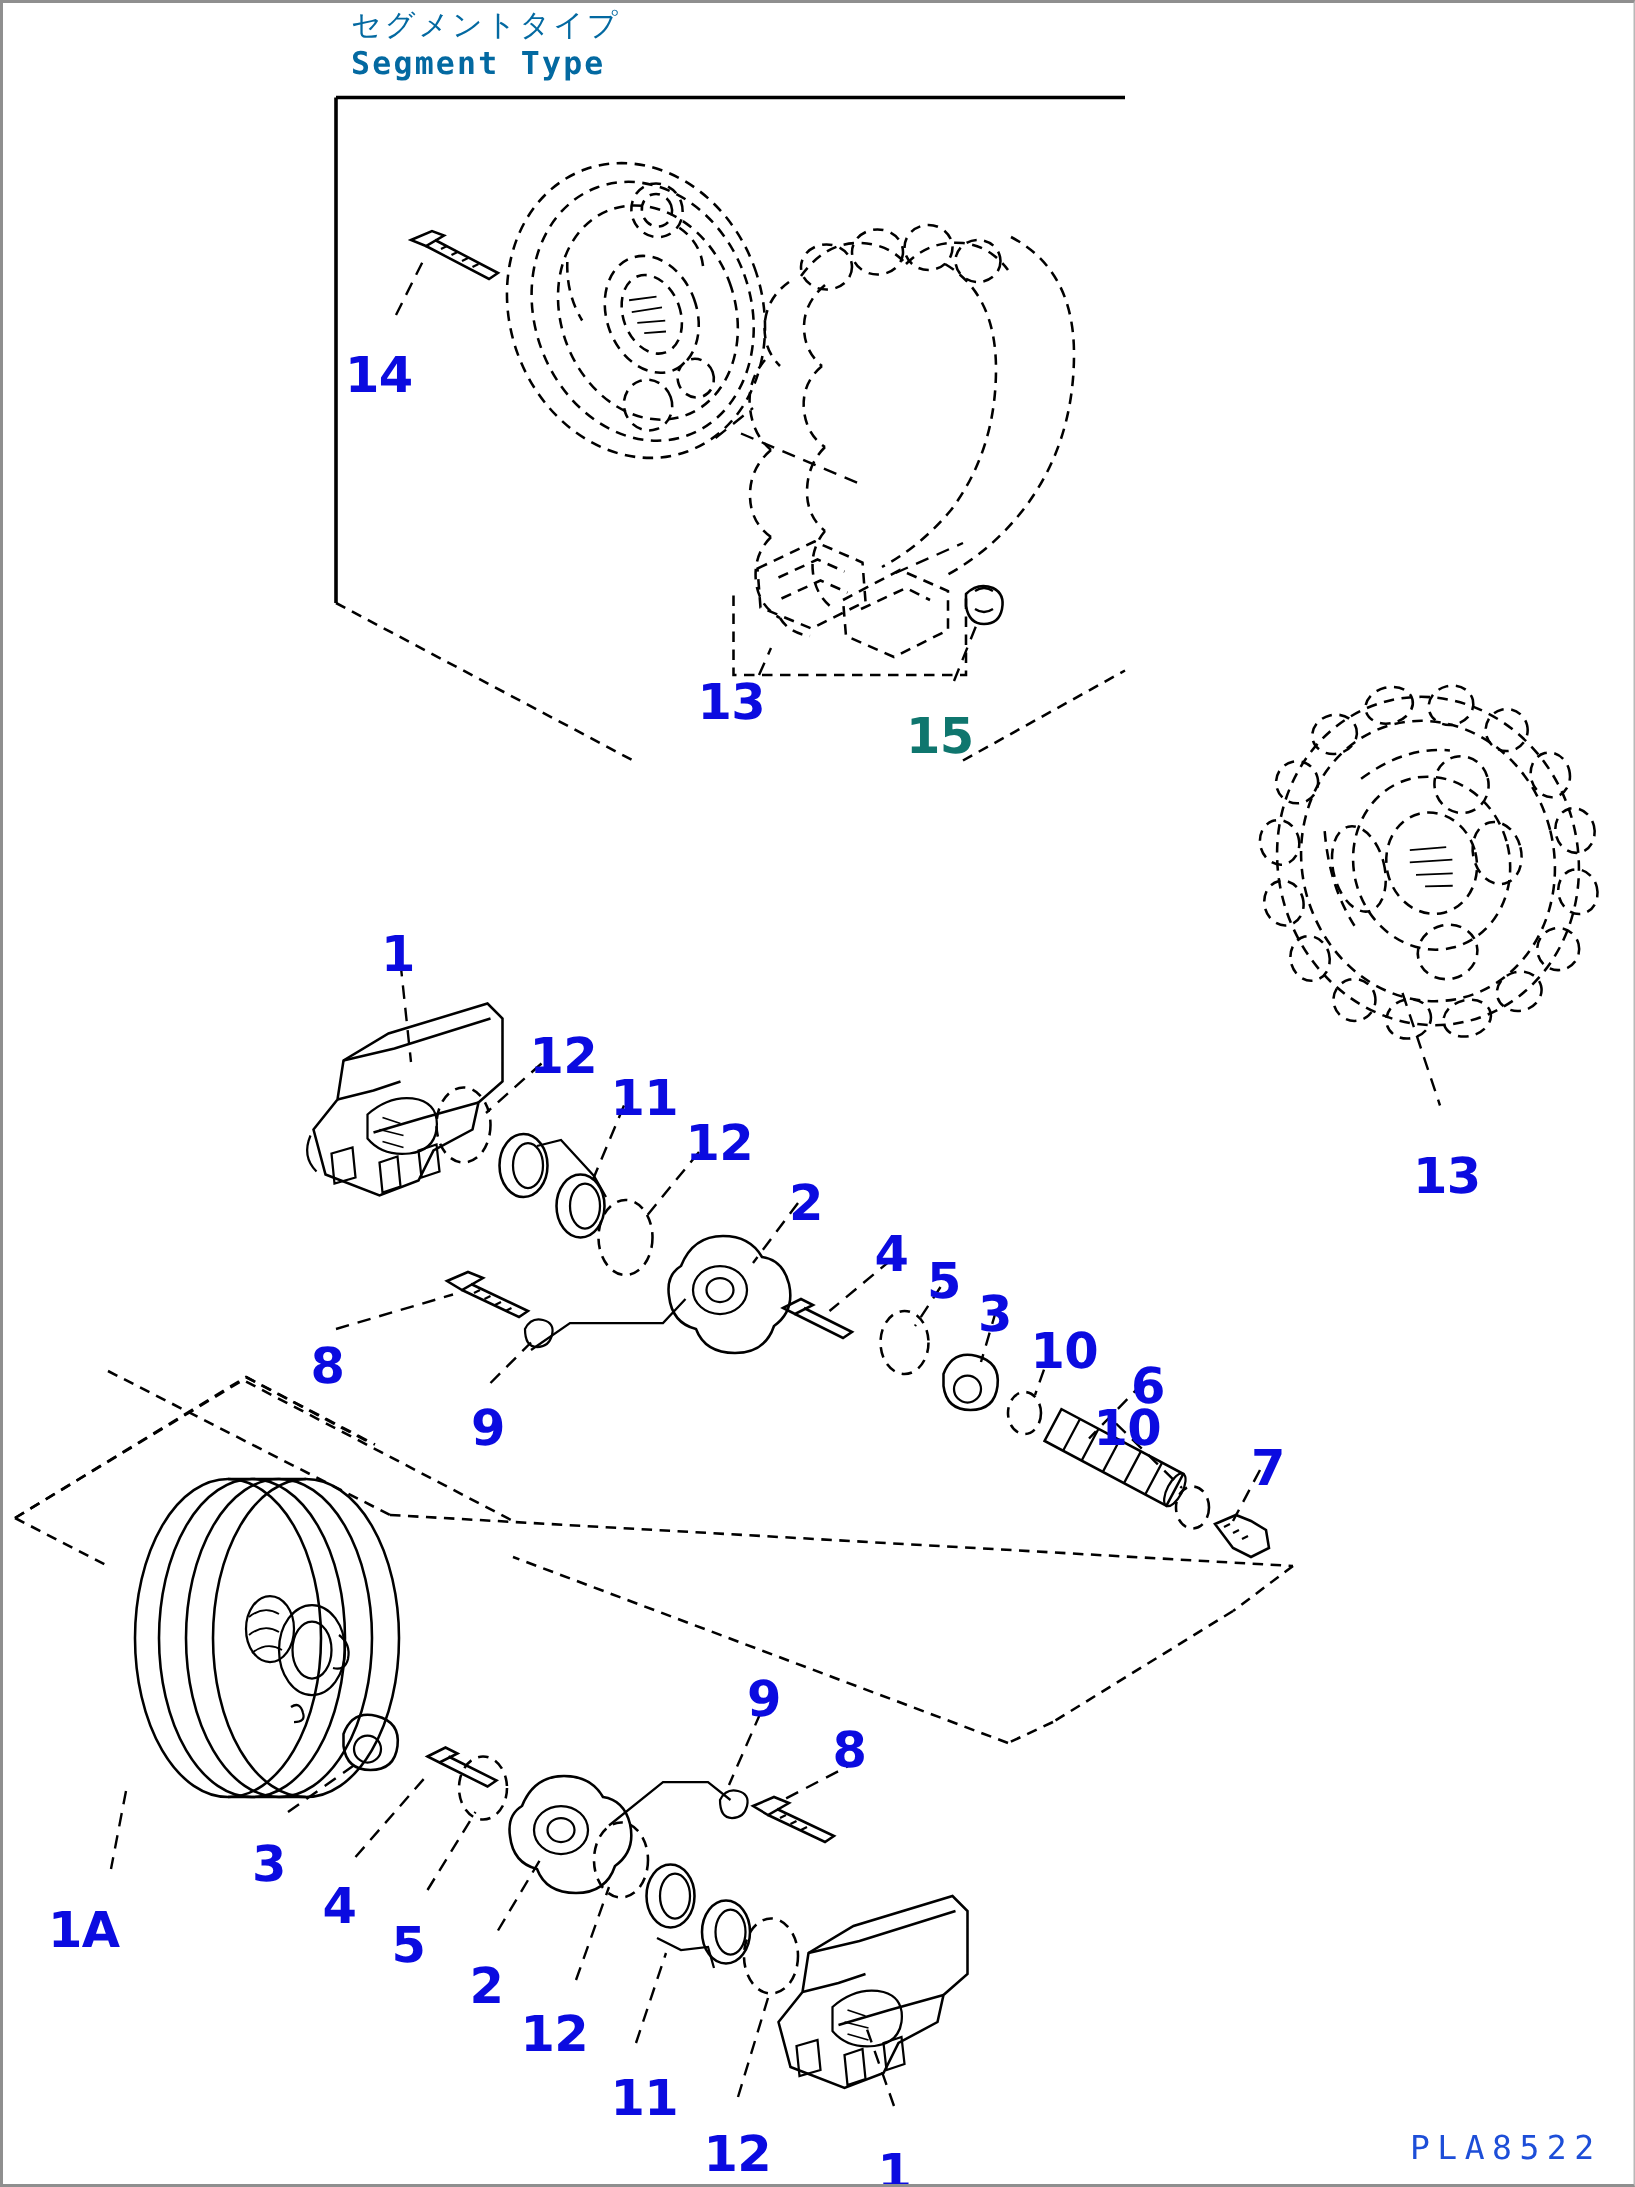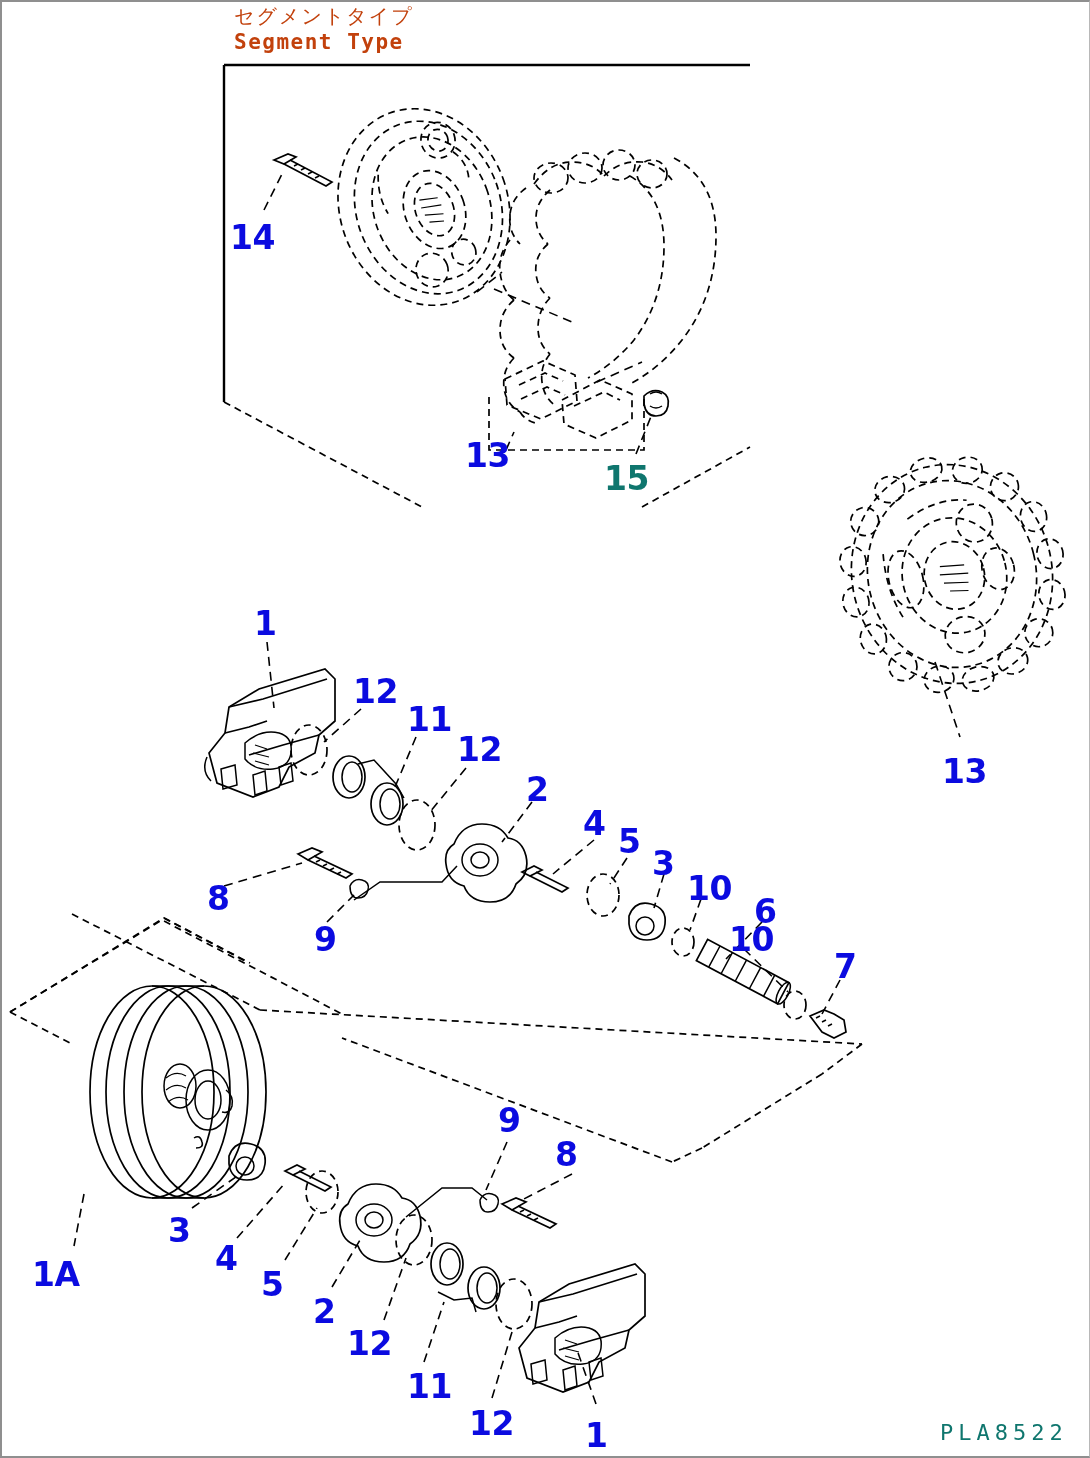--- a/index.html
+++ b/index.html
@@ -31,34 +31,35 @@
   .lbl {
     position: absolute;
     color: #0b0be0;
     font-family: "DejaVu Sans", sans-serif;
     font-weight: bold;
     font-size: 33px;
     line-height: 33px;
     letter-spacing: -0.5px;
     white-space: nowrap;
     user-select: none;
+    margin-top: 12px;
   }
   .grouptitle {
     position: absolute;
-    color: #c2410c;
+    color: #0369a1;
     white-space: nowrap;
     font-family: "DejaVu Sans Mono", monospace;
     font-size: 21px;
     line-height: 24px;
     letter-spacing: 1.5px;
   }
   .grouptitle.jp { font-family: "DejaVu Sans", sans-serif; font-size: 20px; letter-spacing: 2px;}
   .drawno {
     position: absolute;
-    color: #0f766e;
+    color: #1d4ed8;
     font-family: "DejaVu Sans Mono", monospace;
     font-size: 22px;
     letter-spacing: 5px;
     white-space: nowrap;
   }
   svg { display: block; }
 </style>
 </head>
 <body>
 

